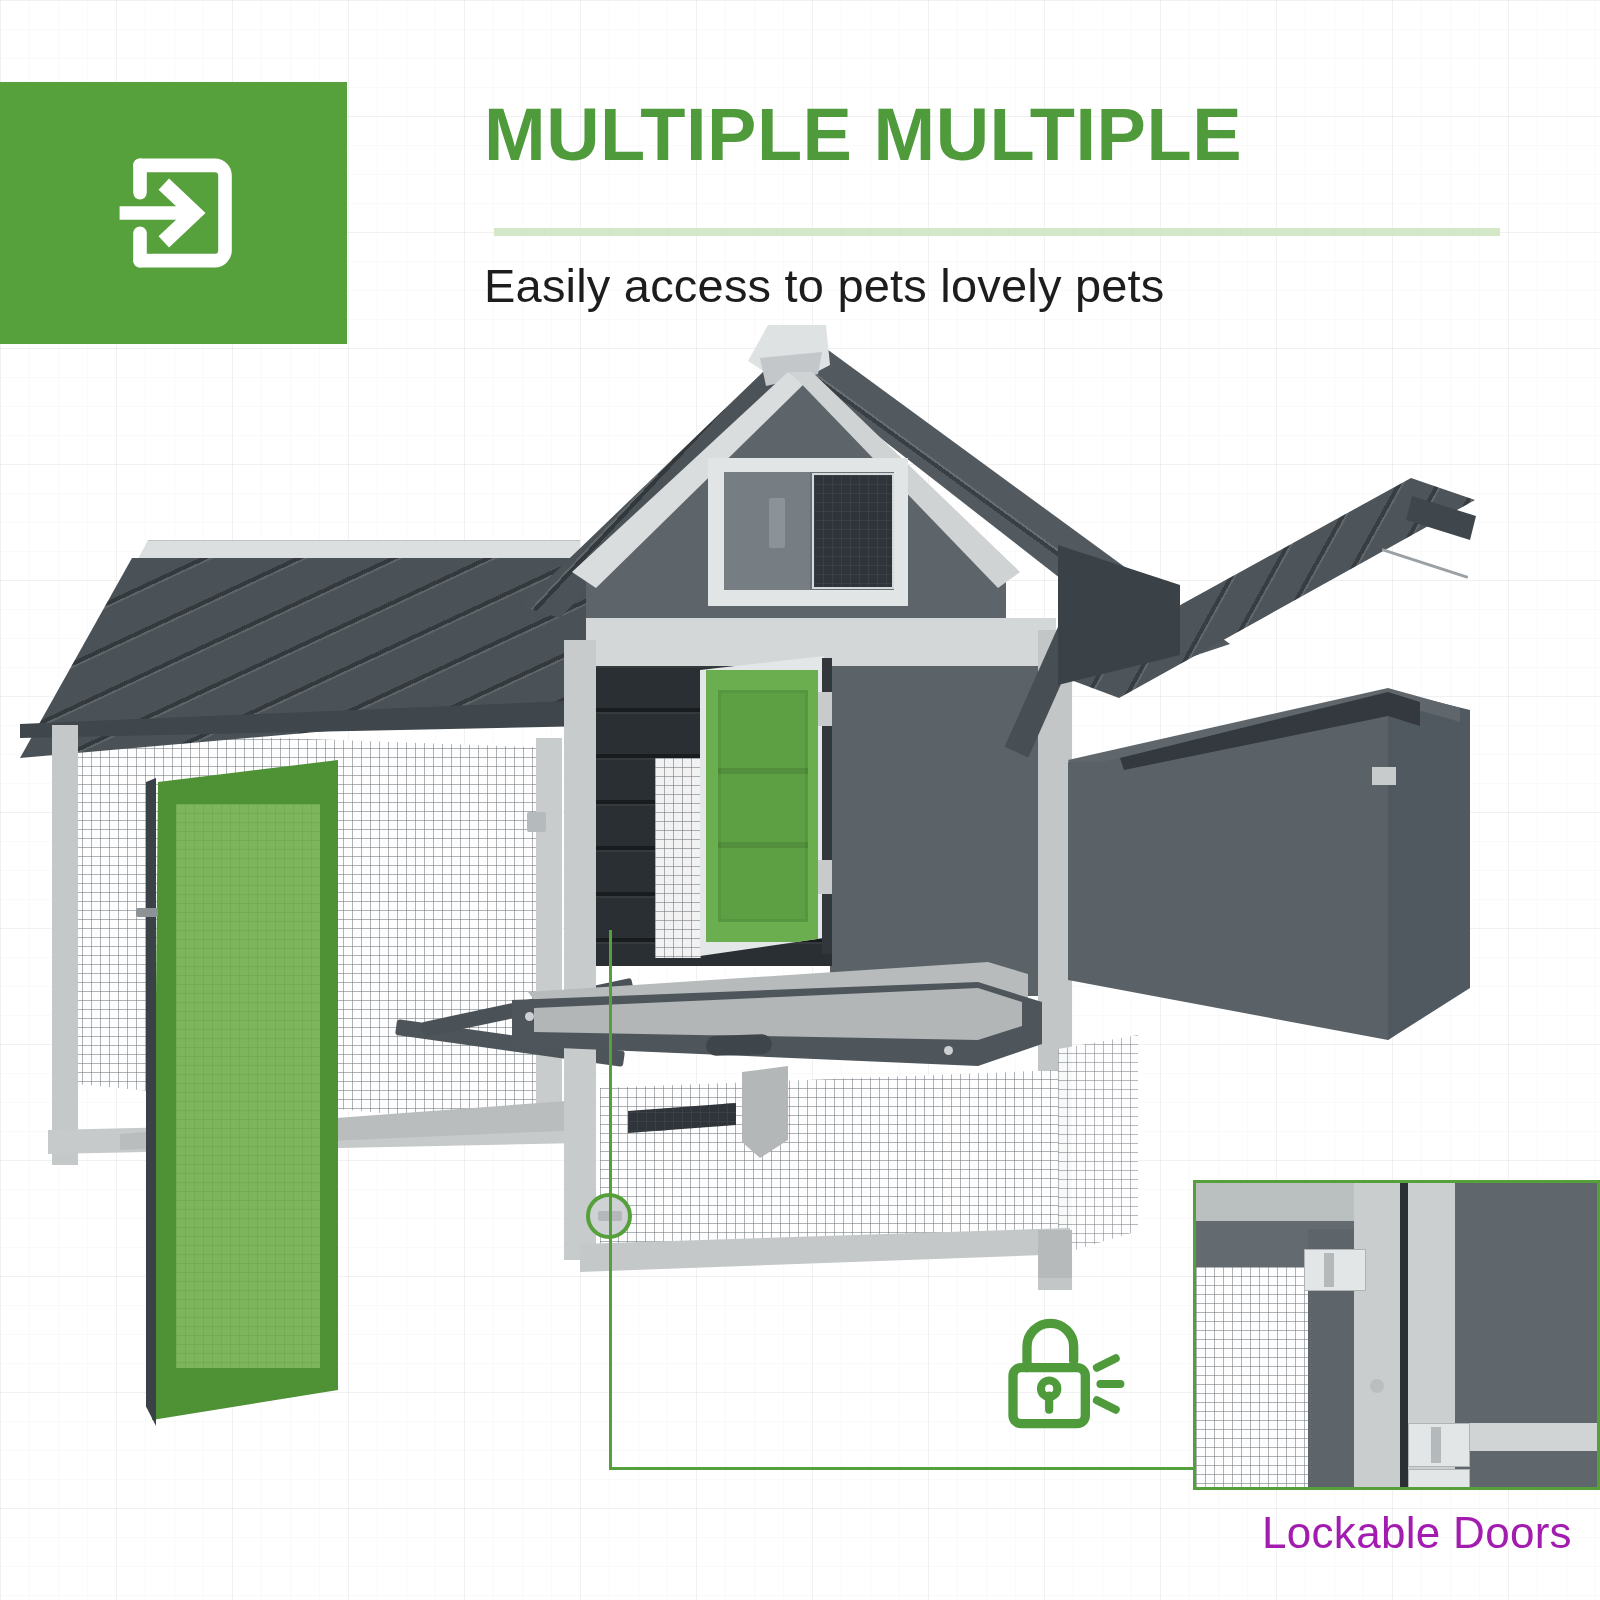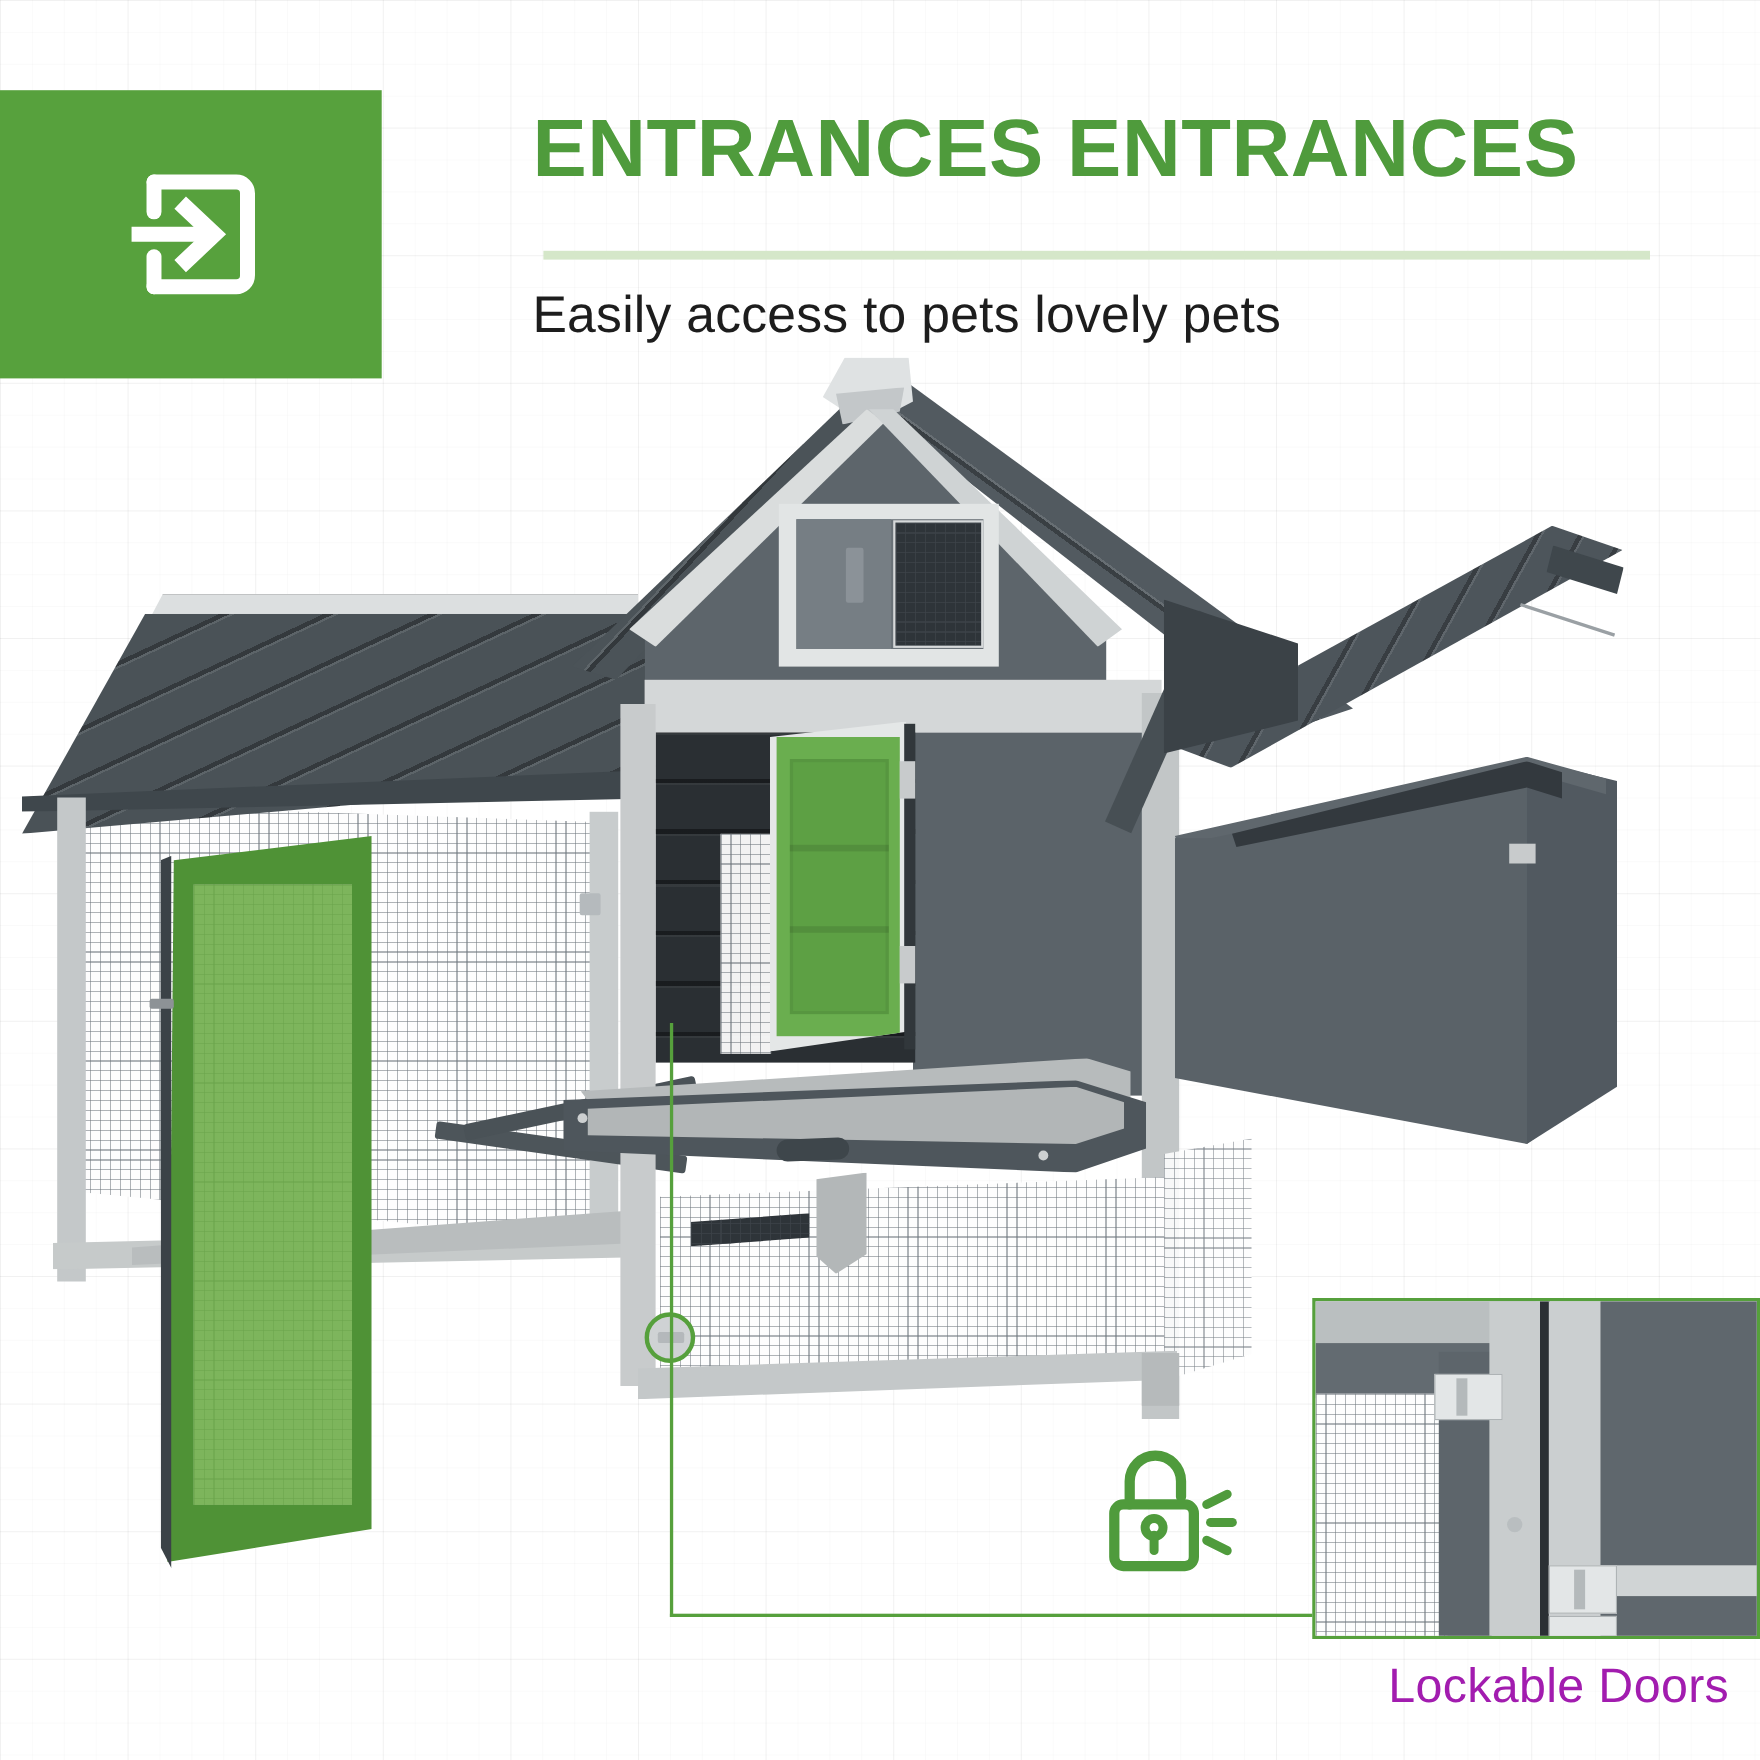--- a/index.html
+++ b/index.html
@@ -118,21 +118,21 @@
     <svg width="170" height="170" viewBox="0 0 100 100">
       <path d="M30 22 H74 a6 6 0 0 1 6 6 V72 a6 6 0 0 1 -6 6 H30" fill="none" stroke="#ffffff" stroke-width="8" stroke-linecap="round" stroke-linejoin="round"></path>
       <path d="M30 22 V38" fill="none" stroke="#ffffff" stroke-width="8" stroke-linecap="round"></path>
       <path d="M30 62 V78" fill="none" stroke="#ffffff" stroke-width="8" stroke-linecap="round"></path>
       <path d="M18 50 H60" fill="none" stroke="#ffffff" stroke-width="8" stroke-linecap="butt"></path>
       <path d="M44 33 L62 50 L44 67" fill="none" stroke="#ffffff" stroke-width="9" stroke-linecap="butt" stroke-linejoin="miter"></path>
     </svg>
   </span>
 </div>
 
-<div id="headline">ENTRANCES ENTRANCES</div>
+<div id="headline">MULTIPLE MULTIPLE</div>
 <div id="header-rule"></div>
 <div id="subhead">Easily access to pets lovely pets</div>
 
 <div id="scene">
 
   <div class="lyr mesh" style="left:55px; top:430px; width:505px; height:400px;
               clip-path:polygon(0 0, 100% 18px, 100% 100%, 0 88%);"></div>
 
   <div class="lyr" style="left:130px; top:240px; width:450px; height:34px; background:#dcdfe0;
               clip-path:polygon(18px 0, 100% 0, 100% 100%, 0 100%);

